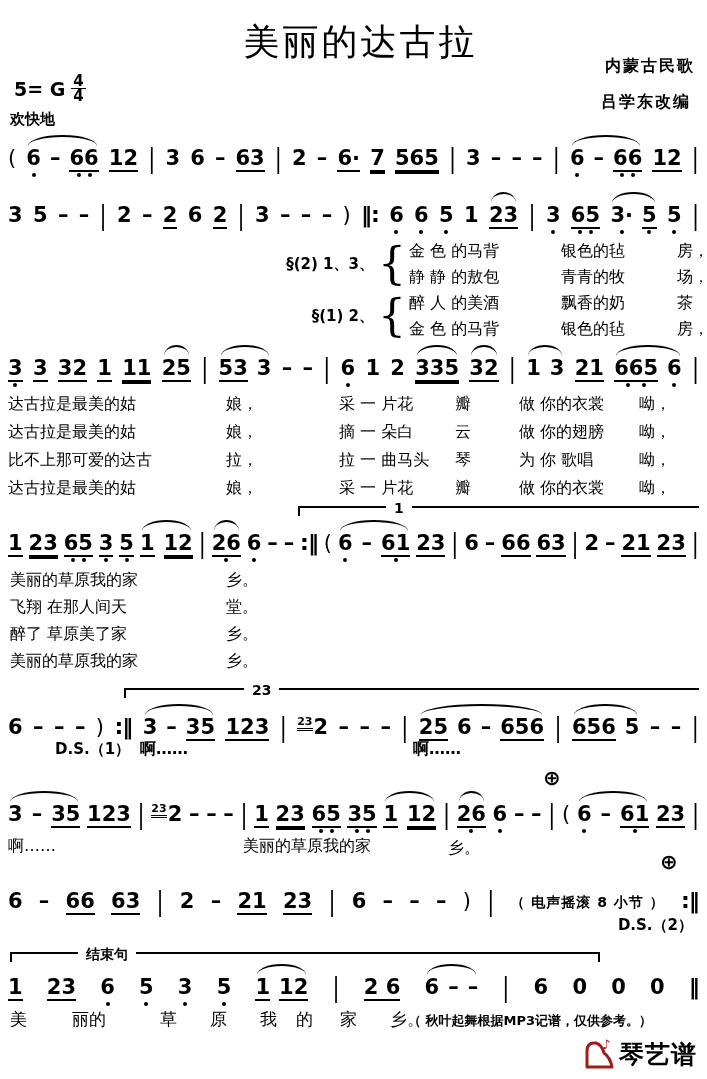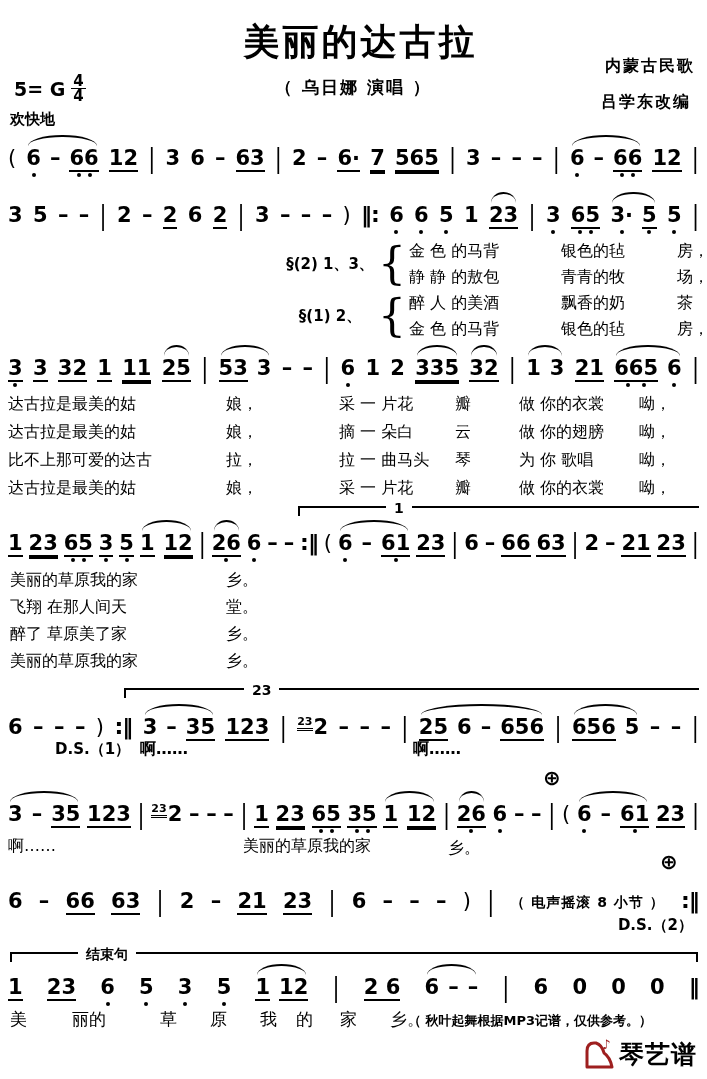--- a/index.html
+++ b/index.html
@@ -1,21 +1,21 @@
 <!DOCTYPE html>
 <html><head>
 <meta charset="utf-8">
 <style>
   html,body{margin:0;padding:0;background:#e8e8e8;}
   #page{position:relative;width:707px;height:1079px;background:#ffffff;margin:0 auto;
         font-family:"DejaVu Sans","Liberation Sans",sans-serif;color:#000;overflow:hidden;}
 
   
   .title{position:absolute;top:18px;left:14px;right:0;text-align:center;
-         font-size:36px;font-weight:bold;letter-spacing:3px;}
+         font-size:36px;font-weight:normal;letter-spacing:3px;}
   .subtitle{position:absolute;top:76px;left:0;right:0;text-align:center;
             font-size:17px;font-weight:bold;letter-spacing:2px;}
   .credit1{position:absolute;top:56px;right:12px;font-size:16px;font-weight:bold;letter-spacing:2px;}
   .credit2{position:absolute;top:92px;right:16px;font-size:16px;font-weight:bold;letter-spacing:2px;margin-left:19px;}
   .keysig{position:absolute;top:74px;left:14px;font-size:19px;font-weight:bold;display:flex;align-items:center;gap:6px;}
   .frac{display:inline-flex;flex-direction:column;align-items:center;font-size:15px;line-height:14px;}
   .frac i{font-style:normal;}
   .frac i:first-child{border-bottom:1.5px solid #000;padding:0 2px;}
   .tempo{position:absolute;top:110px;left:10px;font-size:15px;font-weight:bold;}
 
@@ -41,29 +41,29 @@
 
   
   .volta{position:absolute;height:9px;border-top:2px solid #000;}
   .volta::before{content:"";position:absolute;left:0;top:0;height:8px;border-left:2px solid #000;}
   .volta.tick-r::after{content:"";position:absolute;right:0;top:0;height:8px;border-right:2px solid #000;}
   .vlabel{position:absolute;top:-10px;background:#fff;padding:0 8px;font-size:14px;font-weight:bold;line-height:20px;}
   .volta1{top:506px;left:298px;width:401px;}
   .volta1 .vlabel{left:88px;}
   .volta23{top:688px;left:124px;width:575px;}
   .volta23 .vlabel{left:120px;}
-  .ending{top:952px;left:10px;width:688px;}
+  .ending{top:952px;left:10px;width:590px;}
   .ending .vlabel{left:68px;}
 
   
   .lyr{position:absolute;font-size:16px;}
   .lrow{display:flex;}
   .lb1{top:238px;left:286px;}
   .lgroup{display:flex;align-items:center;}
-  .glabel{width:88px;text-align:center;font-size:15px;font-weight:bold;}
+  .glabel{width:88px;text-align:right;font-size:15px;font-weight:bold;}
   .brace{font-size:44px;font-weight:400;margin:0 3px 0 4px;font-family:"DejaVu Serif",serif;line-height:50px;}
   .lb1 .lrow{line-height:26px;}
   .lb1 .c0{width:152px;} .lb1 .c1{width:116px;}
   .lyr3{top:390px;left:8px;}
   .lyr3 .lrow{line-height:28px;}
   .lyr3 .c0{width:218px;} .lyr3 .c1{width:113px;} .lyr3 .c2{width:116px;}
   .lyr3 .c3{width:64px;} .lyr3 .c4{width:120px;}
   .lyr4{top:566px;left:10px;}
   .lyr4 .lrow{line-height:27px;}
   .lyr4 .c0{width:216px;}
@@ -88,21 +88,20 @@
   
   .logo{position:absolute;top:1036px;right:10px;display:flex;align-items:center;gap:2px;}
   .logo-text{font-size:25px;font-weight:bold;letter-spacing:1px;}
 </style>
 </head>
 <body>
 
 <div id="page">
 
   <div class="title">美丽的达古拉</div>
-  <div class="subtitle">（ 乌日娜 演唱 ）</div>
   <div class="credit1">内蒙古民歌</div>
   <div class="credit2">吕学东改编</div>
   <div class="keysig">
     <span>5= G</span>
     <span class="frac">
       <i>4</i>
       <i>4</i>
     </span>
   </div>
   <div class="tempo">欢快地</div>

